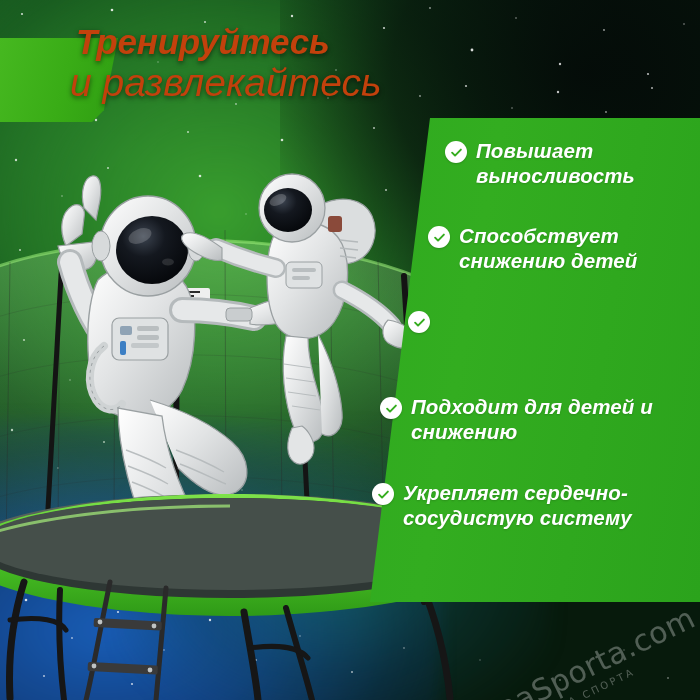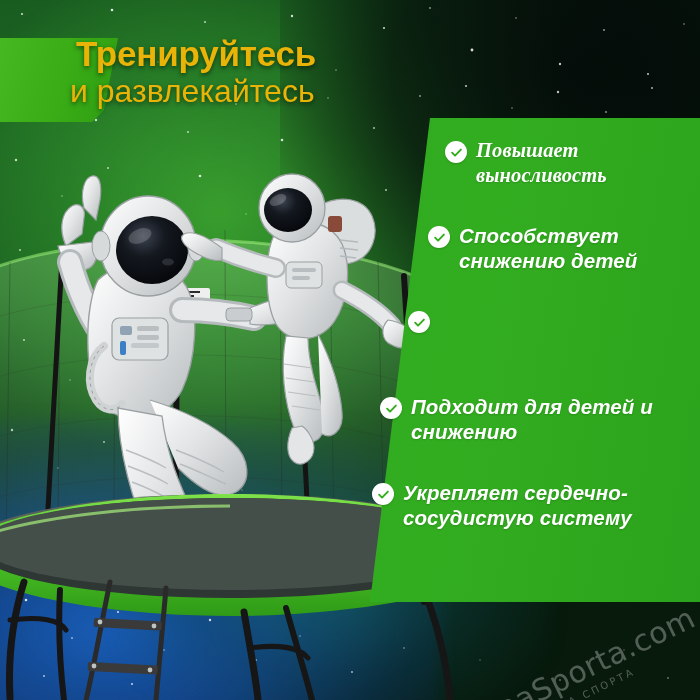--- a/index.html
+++ b/index.html
@@ -42,27 +42,26 @@
   .accent-flag{
     position:absolute;left:0;top:38px;width:118px;height:84px;
     background:linear-gradient(105deg,#46b820 0%,#39ac16 55%,#2f9d12 100%);
     clip-path:polygon(0 0, 100% 0, 88% 86%, 78% 100%, 0 100%);
     border-radius:0 0 0 0;
   }
 
   
   .title{
     position:absolute;left:76px;top:24px;width:380px;
-    color:#eab308;line-height:1.02;
+    color:#c2410c;font-style:italic;line-height:1.02;
     text-shadow:0 2px 5px rgba(0,0,0,.55);
     z-index:14;
-    margin-top:12px;
   }
   .title-l1{font-size:35px;font-weight:bold;letter-spacing:-.2px;}
-  .title-l2{font-size:32px;font-weight:normal;margin-top:3px;margin-left:-6px;}
+  .title-l2{font-size:39px;font-weight:normal;margin-top:3px;margin-left:-6px;}
 
   
   .product{position:absolute;left:0;top:150px;width:470px;height:550px;z-index:8;}
 
   
   .panel{
     position:absolute;left:350px;top:118px;width:350px;height:484px;
     z-index:12;
     background:linear-gradient(100deg,#2faa1f 0%,#33ad20 35%,#2ba31c 100%);
     clip-path:polygon(80px 0, 100% 0, 100% 100%, 20px 100%, 20px 100%);
@@ -412,21 +411,21 @@
       <circle cx="94" cy="516" r="2.4" fill="#bfc3c4"></circle>
         <circle cx="150" cy="520" r="2.4" fill="#bfc3c4"></circle>
     </g>
   </svg>
 
   <div class="panel"></div>
 
   <div class="panel-inner">
     <div class="blist">
 
-      <div class="bitem" style="position:absolute;left:95px;top:20px;width:232px;font-family:Liberation Serif, serif;">
+      <div class="bitem" style="position:absolute;left:95px;top:20px;width:232px;">
         <span class="bcheck">
           <svg viewBox="0 0 16 16">
               <path d="M2.6 8.2 L6.2 11.8 L13.4 4.4" fill="none" stroke="#35ad1f" stroke-width="2.4" stroke-linecap="round" stroke-linejoin="round"></path>
             </svg>
         </span>
         <span class="btext">Повышает выносливость</span>
       </div>
 
       <div class="bitem" style="position:absolute;left:78px;top:105px;width:252px;">
         <span class="bcheck">

